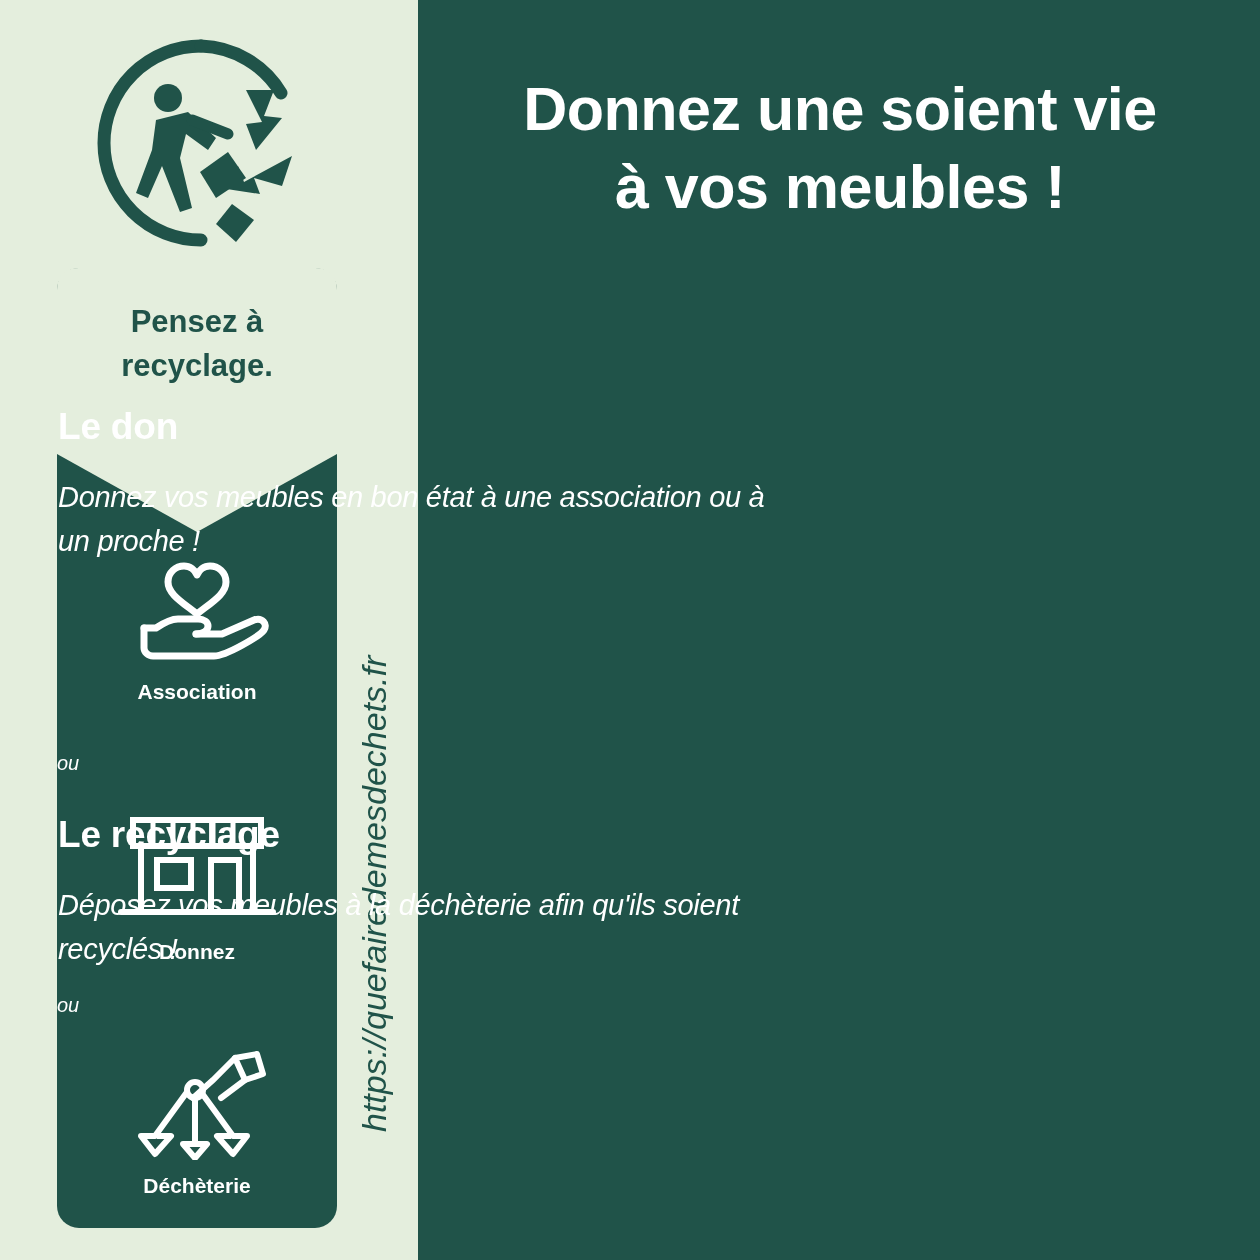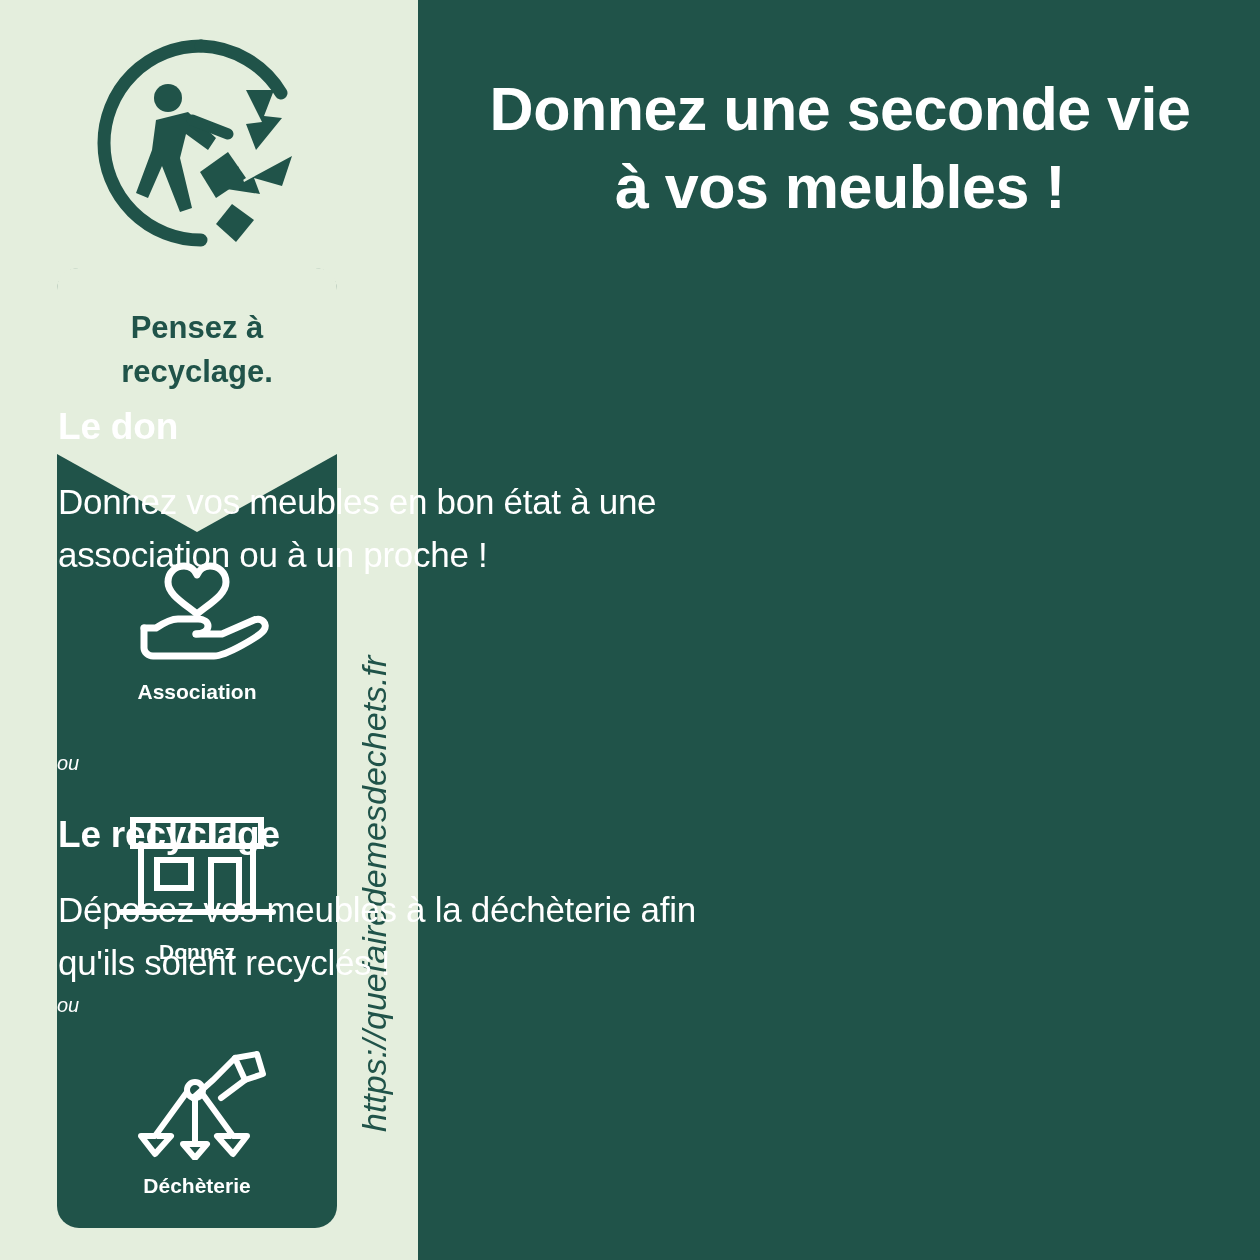--- a/index.html
+++ b/index.html
@@ -39,21 +39,22 @@
   .section { margin-top: 0; }
   .section-title {
     color: #ffffff;
     font-size: 37px;
     font-weight: bold;
     letter-spacing: -0.2px;
     margin-top: 6px;
   }
   .section-body {
     color: #ffffff;
-    font-size: 35px;
+    font-size: 29px;
+    font-style: italic;
     line-height: 1.5;
     letter-spacing: -0.3px;
   }
   #don-block { position: absolute; left: 58px; top: 400px; width: 730px; }
   #don-block .section-body { margin-top: 28px; }
   #recyclage-block { position: absolute; left: 58px; top: 808px; width: 700px; }
   #recyclage-block .section-body { margin-top: 28px; }
 
   
   .logo {
@@ -70,21 +71,21 @@
     border-radius: 22px;
   }
   
   .banner {
     position: absolute;
     left: 57px; top: 268px;
     width: 280px; height: 264px;
   }
   .banner-text {
     position: absolute;
-    left: 0; top: 38px;
+    left: 0; top: 32px;
     width: 280px;
     text-align: center;
     color: #205349;
     font-size: 31px;
     font-weight: bold;
     line-height: 1.42;
   }
   
   .col-item {
     position: absolute;
@@ -200,21 +201,21 @@
         <circle cx="78" cy="50" r="8" fill="none" stroke="#ffffff" stroke-width="6"></circle>
       </svg>
     </span>
     <div class="label">Déchèterie</div>
   </div>
 
   <div class="url-vertical">https://quefairedemesdechets.fr</div>
 
   <div class="right-panel">
     <div class="headline">
-      <div>Donnez une seconde vie</div>
+      <div>Donnez une soient vie</div>
       <div>à vos meubles !</div>
     </div>
   </div>
 
   <div id="don-block" class="section">
     <div class="section-title">Le don</div>
     <div class="section-body">Donnez vos meubles en bon état à une association ou à un proche !</div>
   </div>
 
   <div id="recyclage-block" class="section">

